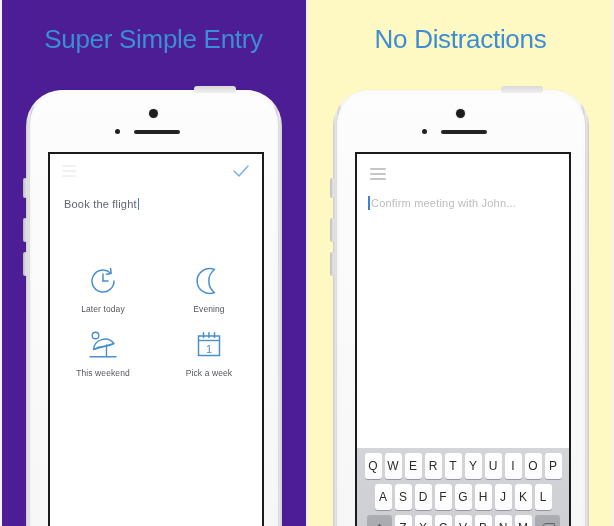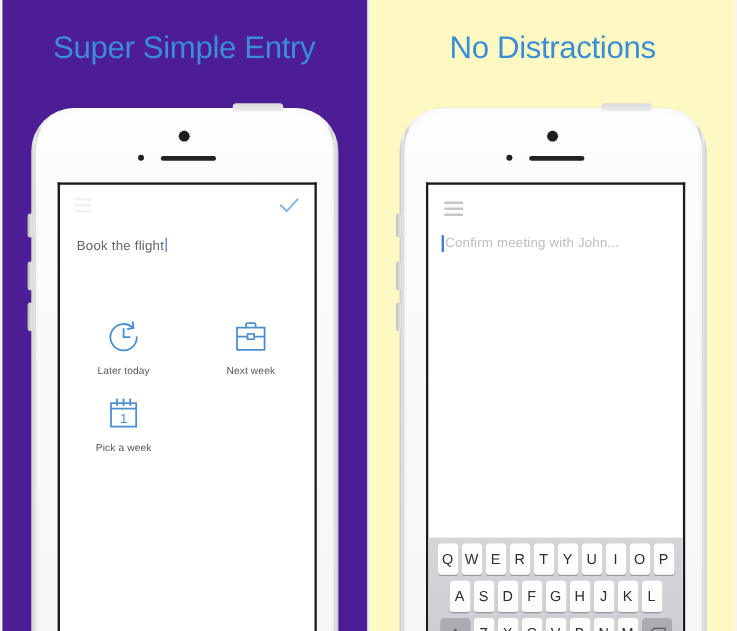--- a/index.html
+++ b/index.html
@@ -377,34 +377,43 @@
                 <svg width="34" height="34" viewBox="0 0 34 34">
                   <path d="M28 17 A11 11 0 1 1 24.2 8.7" fill="none" stroke="#4a8fd0" stroke-width="1.5" stroke-linecap="round"></path>
                   <polyline points="24.6,4.5 25.2,9.4 20.4,10.2" fill="none" stroke="#4a8fd0" stroke-width="1.5" stroke-linecap="round" stroke-linejoin="round"></polyline>
                   <line x1="17" y1="10" x2="17" y2="17" stroke="#4a8fd0" stroke-width="1.5" stroke-linecap="round"></line>
                   <line x1="17" y1="17" x2="22" y2="17" stroke="#4a8fd0" stroke-width="1.5" stroke-linecap="round"></line>
                 </svg>
               </div>
               <div class="quick-label">Later today</div>
             </div>
 
-
-
-
             <div class="quick-cell">
               <div class="quick-ico">
                 <svg width="34" height="34" viewBox="0 0 34 34">
-                  <path d="M13 9 L13 6.6 A1.4 1.4 0 0 1 14.4 5.2 L19.6 5.2 A1.4 1.4 0 0 1 21 6.6 L21 9" fill="none" stroke="#4a8fd0" stroke-width="1.5" stroke-linejoin="round"></path>
-                  <rect x="5.5" y="9" width="23" height="18.5" fill="none" stroke="#4a8fd0" stroke-width="1.5" stroke-linejoin="round"></rect>
-                  <line x1="5.5" y1="16.5" x2="28.5" y2="16.5" stroke="#4a8fd0" stroke-width="1.5"></line>
-                  <rect x="14.3" y="14.3" width="5.4" height="4.4" fill="#ffffff" stroke="#4a8fd0" stroke-width="1.4"></rect>
+                  <path d="M22.5 5.5 A12.5 12.5 0 1 0 22.5 28.5 A14.5 14.5 0 0 1 22.5 5.5 Z" fill="none" stroke="#4a8fd0" stroke-width="1.5" stroke-linejoin="round"></path>
                 </svg>
               </div>
-              <div class="quick-label">Next week</div>
-            </div>
+              <div class="quick-label">Evening</div>
+            </div>
+
+
+            <div class="quick-cell">
+              <div class="quick-ico">
+                <svg width="34" height="34" viewBox="0 0 34 34">
+                  <circle cx="9.5" cy="7.5" r="3.3" fill="none" stroke="#4a8fd0" stroke-width="1.4"></circle>
+                  <path d="M7.5 21.5 A11.5 11.5 0 0 1 28 15.5 Z" fill="none" stroke="#4a8fd0" stroke-width="1.4" stroke-linejoin="round"></path>
+                  <path d="M7.5 21.5 q5.2 -3.2 10.2 -3 q5.2 0.2 10.3 -3" fill="none" stroke="#4a8fd0" stroke-width="1.3"></path>
+                  <line x1="20.5" y1="17" x2="20.5" y2="28.5" stroke="#4a8fd0" stroke-width="1.4" stroke-linecap="round"></line>
+                  <line x1="4" y1="28.8" x2="30" y2="28.8" stroke="#4a8fd0" stroke-width="1.4" stroke-linecap="round"></line>
+                </svg>
+              </div>
+              <div class="quick-label">This weekend</div>
+            </div>
+
 
             <div class="quick-cell">
               <div class="quick-ico">
                 <svg width="34" height="34" viewBox="0 0 34 34">
                   <rect x="6.5" y="8" width="21" height="19.5" fill="none" stroke="#4a8fd0" stroke-width="1.5"></rect>
                   <line x1="6.5" y1="12.5" x2="27.5" y2="12.5" stroke="#4a8fd0" stroke-width="1.4"></line>
                   <line x1="11.5" y1="4.8" x2="11.5" y2="9.5" stroke="#4a8fd0" stroke-width="1.5" stroke-linecap="round"></line>
                   <line x1="17" y1="4.8" x2="17" y2="9.5" stroke="#4a8fd0" stroke-width="1.5" stroke-linecap="round"></line>
                   <line x1="22.5" y1="4.8" x2="22.5" y2="9.5" stroke="#4a8fd0" stroke-width="1.5" stroke-linecap="round"></line>
                   <text x="17" y="24.5" text-anchor="middle" font-size="11" fill="#4a8fd0" font-family="Liberation Sans, sans-serif">1</text>

